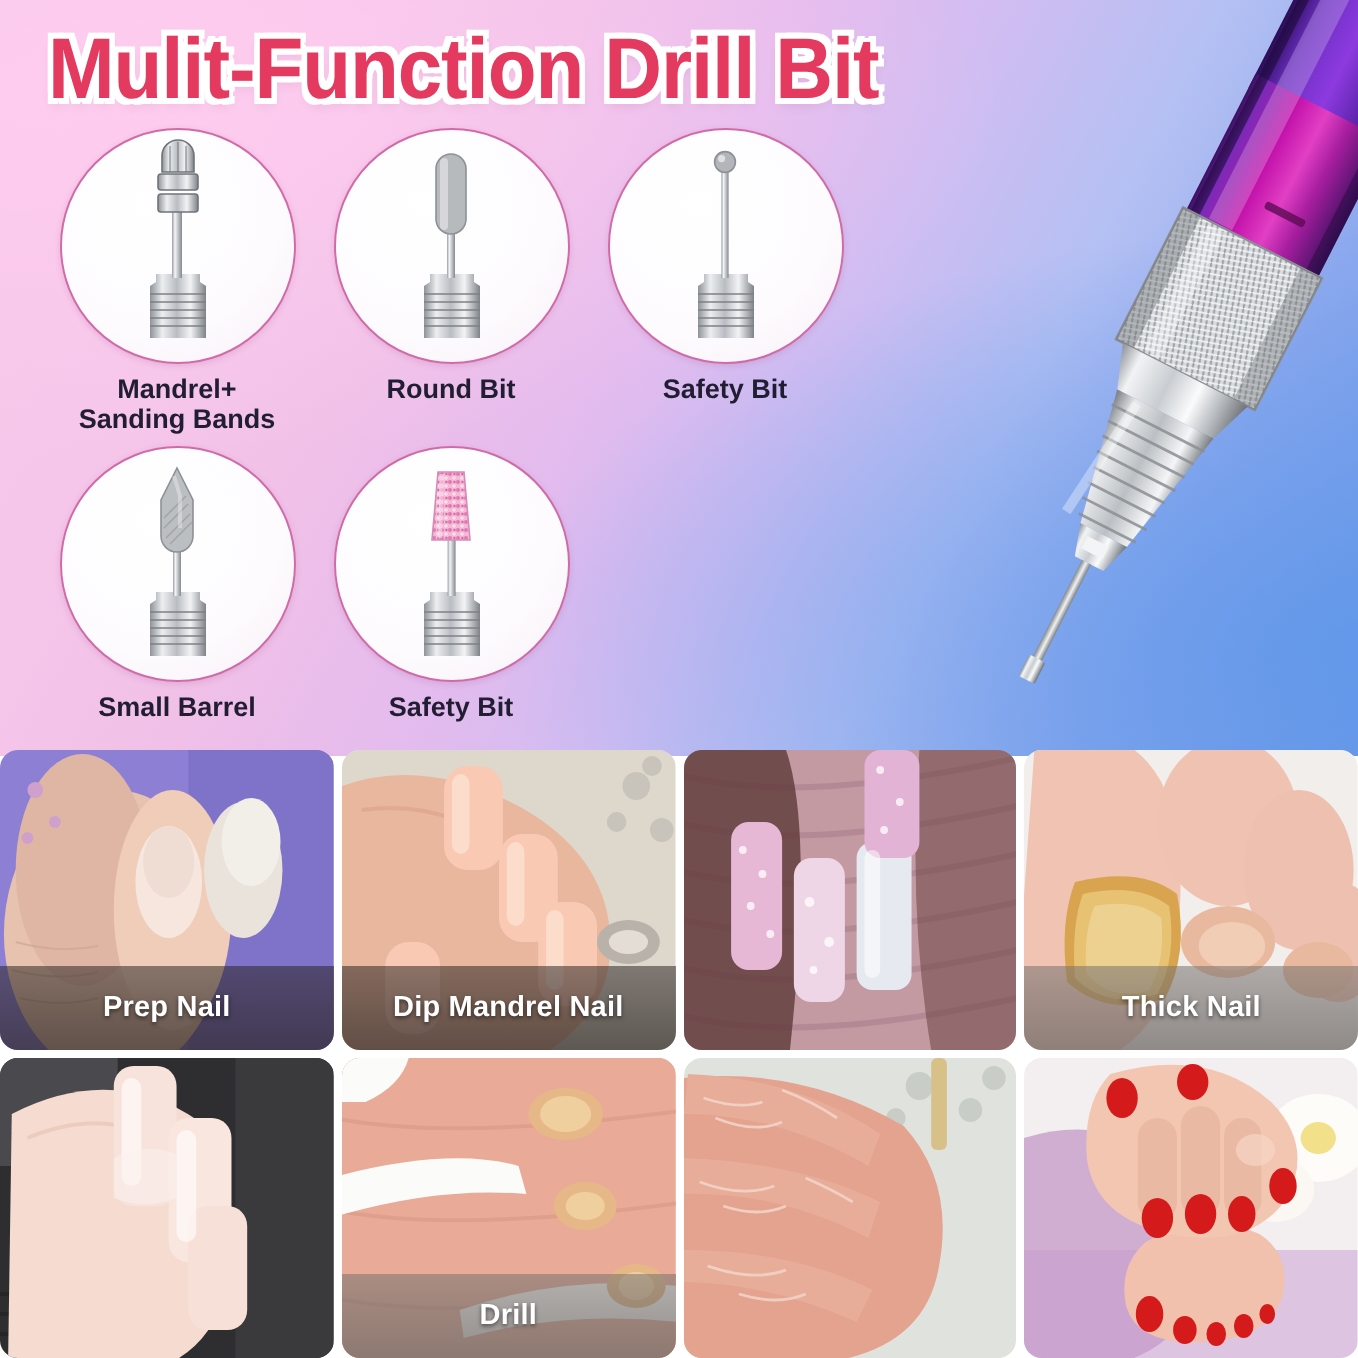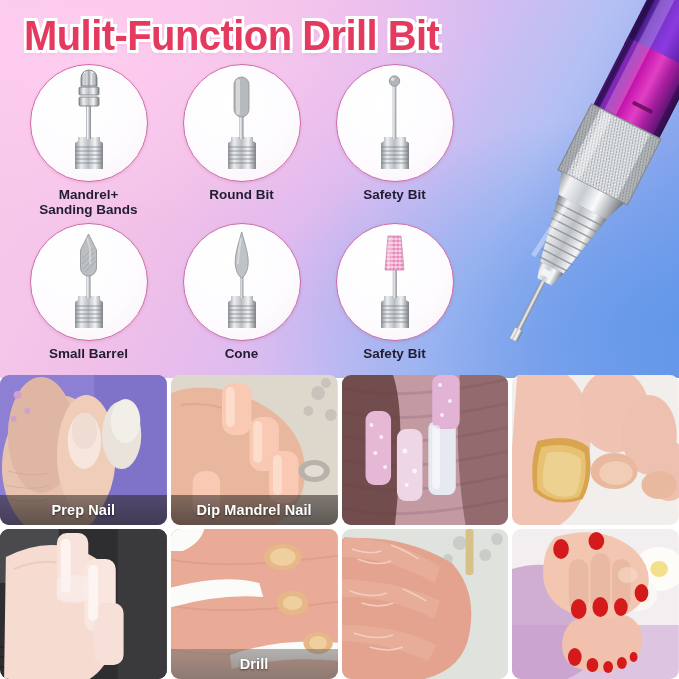--- a/index.html
+++ b/index.html
@@ -49,21 +49,21 @@
       2px 2px 0 #fff, -2px 2px 0 #fff, 2px -2px 0 #fff, -2px -2px 0 #fff,
       3px 3px 0 #fff, -3px 3px 0 #fff, 3px -3px 0 #fff, -3px -3px 0 #fff,
       0 3px 6px rgba(150,60,110,.18);
     white-space:nowrap;
   }
 
   
   .bits{
     position:absolute;left:22px;top:64px;width:440px;
   }
-  .bit-row{display:flex;gap:20px;margin-bottom:6px;}
+  .bit-row{display:flex;gap:4px;margin-bottom:6px;}
   .bit-cell{width:133px;display:flex;flex-direction:column;align-items:center;}
   .bit-circle{
     width:116px;height:116px;border-radius:50%;
     background:radial-gradient(circle at 38% 32%,#ffffff 0%,#fdfbfe 62%,#f7eef6 100%);
     border:1.6px solid #d06ba8;
     box-shadow:0 1px 3px rgba(150,70,130,.18);
     position:relative;overflow:hidden;
   }
   .bit-svg{position:absolute;left:0;top:0;}
   .bit-label{
@@ -82,21 +82,21 @@
     grid-template-columns:repeat(4,1fr);
     grid-template-rows:repeat(2,1fr);
     gap:4px;
   }
   .tile{
     position:relative;border-radius:9px;overflow:hidden;
     box-shadow:0 0 0 1px rgba(255,255,255,.55) inset;
   }
   .tile-img{position:absolute;inset:0;}
   .cap{
-    position:absolute;left:0;right:0;bottom:0;height:30px;
+    position:absolute;left:0;right:0;bottom:0;height:42px;
     display:flex;align-items:center;justify-content:center;
     background:linear-gradient(180deg,rgba(40,34,32,.52) 0%,rgba(40,34,32,.70) 100%);
     color:#fff;font-size:14.5px;font-weight:bold;letter-spacing:.1px;
     text-shadow:0 1px 2px rgba(0,0,0,.55);
     white-space:nowrap;
   }
   .cap.light{
     background:linear-gradient(180deg,rgba(120,115,112,.55) 0%,rgba(110,105,102,.75) 100%);
   }
 </style>
@@ -220,38 +220,20 @@
                 <line x1="51" y1="35" x2="62" y2="24"></line>
               <line x1="52" y1="45" x2="64" y2="33"></line>
                 <line x1="54" y1="48" x2="65" y2="37"></line>
             </g>
             <path d="M56 14 l3 10 v16" stroke="#e2e3e5" stroke-width="2" fill="none" opacity=".55"></path>
           </svg>
         </div>
         <div class="bit-label">Small Barrel</div>
       </div>
 
-      <div class="bit-cell">
-        <div class="bit-circle">
-          <svg class="bit-svg" width="116" height="116" viewBox="0 0 116 116">
-            <path d="M47 72 h22 v4 l3 2 v26 h-28 v-26 l3-2 z" fill="url(#steel)"></path>
-            <g stroke="#7d8186" stroke-width="1" opacity=".75">
-              <line x1="44" y1="82" x2="72" y2="82"></line>
-                <line x1="44" y1="86" x2="72" y2="86"></line>
-              <line x1="44" y1="90" x2="72" y2="90"></line>
-                <line x1="44" y1="94" x2="72" y2="94"></line>
-              <line x1="44" y1="98" x2="72" y2="98"></line>
-            </g>
-            <rect x="56" y="48" width="3.4" height="26" fill="url(#steel2)"></rect>
-            <path d="M57.7 8 c4 14 6.5 22 6.5 30 c0 8 -3 14 -6.5 16 c-3.5 -2 -6.5 -8 -6.5 -16 c0 -8 2.5 -16 6.5 -30 z" fill="#c0c3c6" stroke="#8d9195" stroke-width=".8"></path>
-            <path d="M57 14 c-2 12 -3 20 -3 26" stroke="#e6e7e9" stroke-width="2" fill="none" opacity=".6"></path>
-          </svg>
-        </div>
-        <div class="bit-label">Cone</div>
-      </div>
 
       <div class="bit-cell">
         <div class="bit-circle">
           <svg class="bit-svg" width="116" height="116" viewBox="0 0 116 116">
             <defs>
               <pattern id="grit" width="4" height="4" patternUnits="userSpaceOnUse">
                 <rect width="4" height="4" fill="#f3b9d6"></rect>
                 <circle cx="1" cy="1" r="1" fill="#e279b0"></circle>
                 <circle cx="3" cy="3" r=".9" fill="#fbdcec"></circle>
                 <circle cx="3.2" cy="1" r=".6" fill="#d96aa6"></circle>
@@ -456,20 +438,21 @@
         <ellipse cx="104" cy="36" rx="36" ry="42" fill="#efc2b1"></ellipse>
         <ellipse cx="140" cy="60" rx="28" ry="40" fill="#eec0af"></ellipse>
         <ellipse cx="160" cy="96" rx="22" ry="30" fill="#eec0af"></ellipse>
         <path d="M26 66 q34 -8 52 6 q6 30 -6 52 q-30 10 -50 -8 q-4 -30 4 -50 z" fill="#d9a44f"></path>
         <path d="M30 72 q28 -6 44 6 q4 26 -6 44 q-26 8 -42 -8 q-2 -26 4 -42 z" fill="#e8c273"></path>
         <path d="M36 78 q22 -4 34 6 q2 22 -6 36 q-20 6 -32 -8 q-2 -20 4 -34 z" fill="#f0d79c" opacity=".7"></path>
         <ellipse cx="104" cy="96" rx="24" ry="18" fill="#e9b99f"></ellipse>
         <ellipse cx="150" cy="110" rx="18" ry="14" fill="#e9b99f"></ellipse>
         <ellipse cx="106" cy="98" rx="17" ry="12" fill="#f0cdb4"></ellipse>
       </svg>
+      <div class="cap light">Thick Nail</div>
     </div>
 
     <div class="tile">
       <svg class="tile-img" width="100%" height="100%" viewBox="0 0 170 150" preserveAspectRatio="none">
         <rect width="170" height="150" fill="#2e2e31"></rect>
         <rect x="0" y="0" width="60" height="54" fill="#4a4a4e"></rect>
         <rect x="120" y="0" width="50" height="150" fill="#3a3a3d"></rect>
         <g stroke="#222" stroke-width="2" opacity=".7">
           <path d="M0 118 h40"></path>
             <path d="M0 128 h44"></path>

